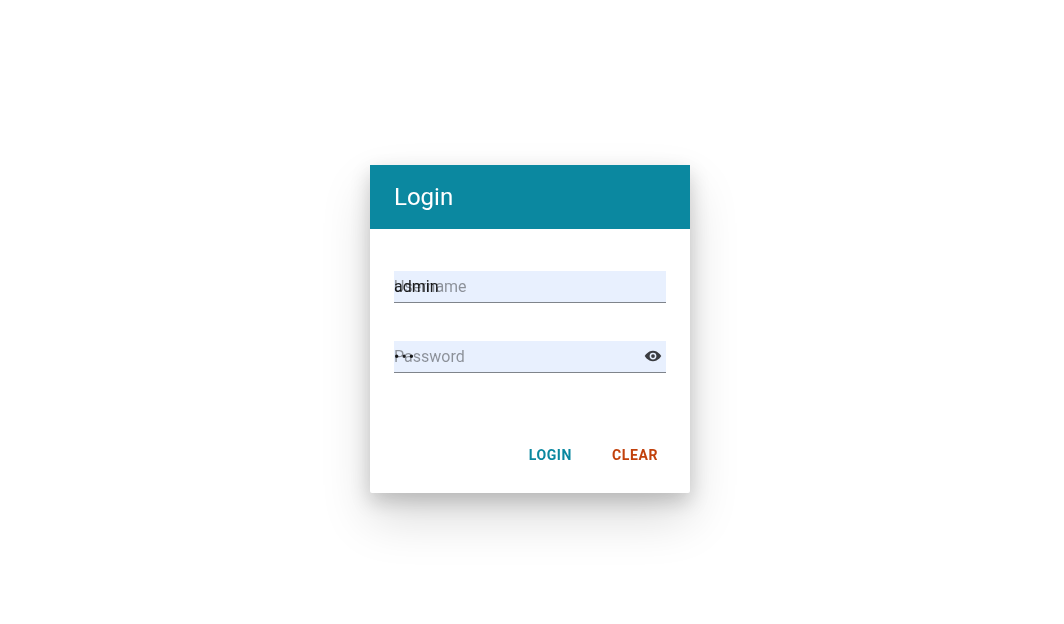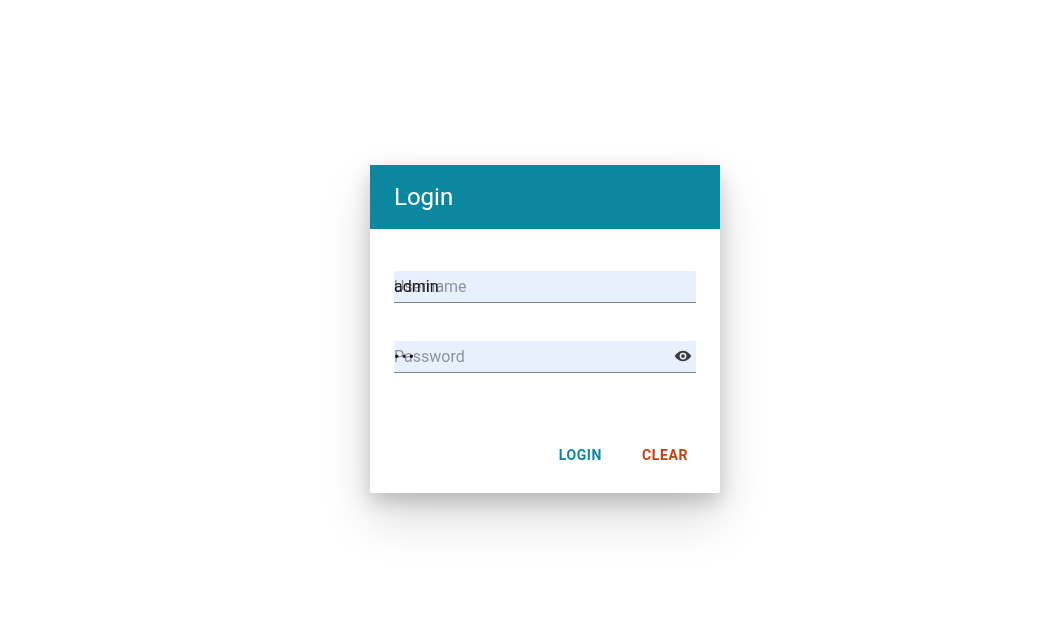--- a/index.html
+++ b/index.html
@@ -11,21 +11,21 @@
       font-family: Roboto, "Helvetica Neue", Arial, sans-serif;
       background: #ffffff;
       width: 1064px;
       height: 624px;
       position: relative;
     }
     .card {
       position: absolute;
       left: 370px;
       top: 165px;
-      width: 350px;
+      width: 320px;
       background: #ffffff;
       border-radius: 2px;
       box-shadow: 0 8px 20px rgba(0,0,0,0.18), 0 25px 50px rgba(0,0,0,0.15);
     }
     .card-header {
       background: #0b88a0;
       color: #ffffff;
       padding: 18px 24px;
       font-size: 24px;
       font-weight: 400;

